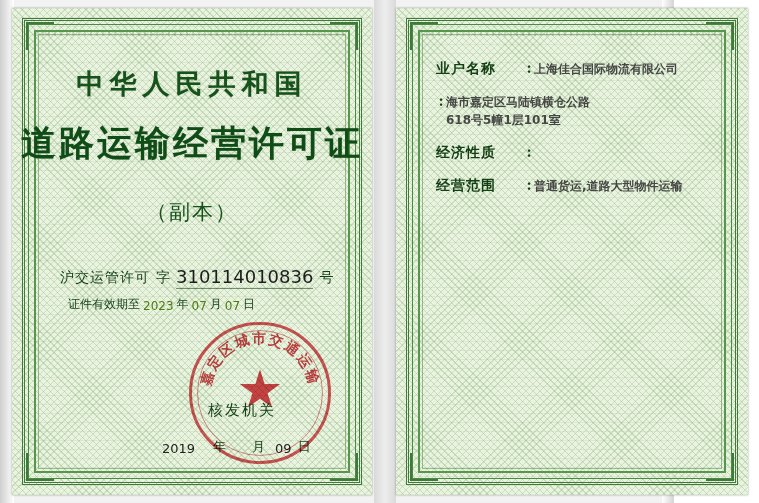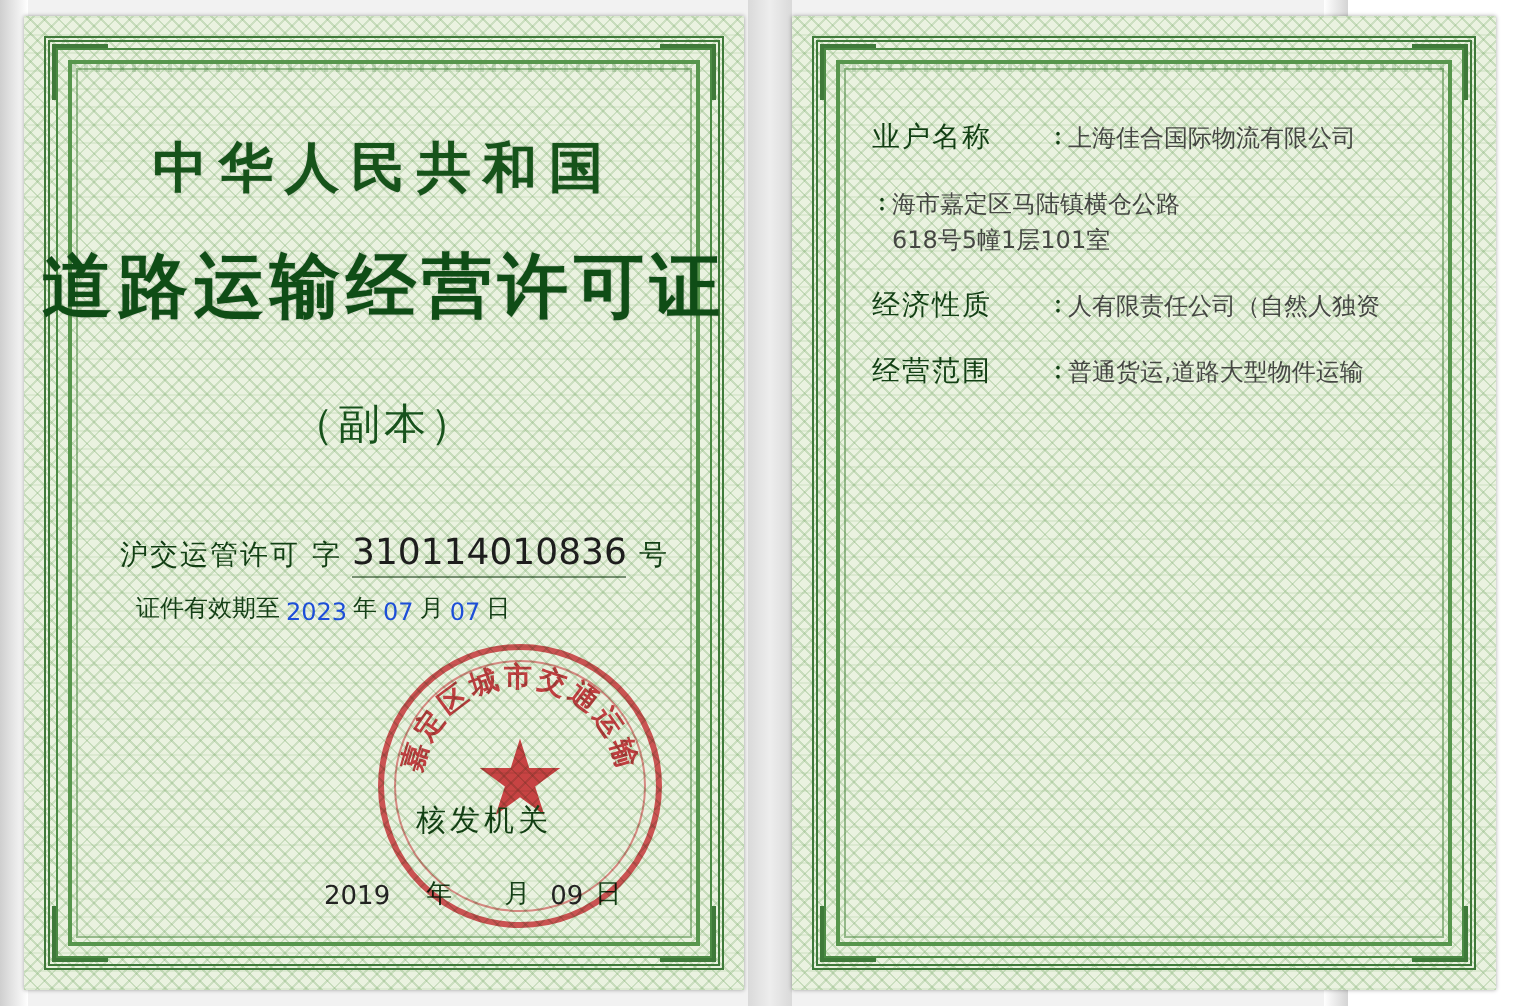--- a/index.html
+++ b/index.html
@@ -17,21 +17,21 @@
   
   .page{
     position:absolute;
     top:8px;
     height:487px;
     background:#eef3e6;
     box-shadow:0 0 2px rgba(0,0,0,.35);
     overflow:hidden;
   }
   .page-left{left:12px;width:360px;}
-  .page-right{left:396px;width:352px;}
+  .page-right{left:396px;width:352px;font-weight:bold;}
 
   
   .pattern{
     position:absolute;inset:0;
     background-color:#eaf2e0;
     background-image:
       repeating-linear-gradient(45deg, rgba(120,170,105,.30) 0 1px, transparent 1px 5px),
       repeating-linear-gradient(-45deg, rgba(120,170,105,.26) 0 1px, transparent 1px 5px),
       repeating-linear-gradient(0deg, rgba(150,190,135,.18) 0 1px, transparent 1px 9px);
   }
@@ -111,21 +111,21 @@
     padding-bottom:1px;
   }
   .row-valid{
     position:absolute;left:56px;right:60px;top:288px;
     display:flex;align-items:flex-end;
     font-family:"DejaVu Serif","Liberation Serif",serif;
     font-size:12px;color:#143f16;
   }
   .row-valid .v{
     font-family:"DejaVu Sans","Liberation Sans",sans-serif;
-    color:#1d4ed8;margin:0 3px;
+    color:#4d7c0f;margin:0 3px;
   }
   .row-date{
     position:absolute;left:150px;right:60px;top:430px;
     display:flex;align-items:flex-end;justify-content:flex-start;
     font-family:"DejaVu Serif","Liberation Serif",serif;
     font-size:13px;color:#143f16;
   }
   .row-date .y{
     font-family:"DejaVu Sans","Liberation Sans",sans-serif;
     color:#222;margin-right:18px;text-align:center;
@@ -304,21 +304,20 @@
         <span class="colon">:</span>
         <span class="v">
           <span>海市嘉定区马陆镇横仓公路</span>
           <span class="l2">618号5幢1层101室</span>
         </span>
       </div>
 
       <div class="fld">
         <span class="k k-spread">经济性质</span>
         <span class="colon">:</span>
-        <span class="v">人有限责任公司（自然人独资</span>
       </div>
 
       <div class="fld">
         <span class="k k-spread">经营范围</span>
         <span class="colon">:</span>
         <span class="v">普通货运,道路大型物件运输</span>
       </div>
 
     </div>
   </div>

